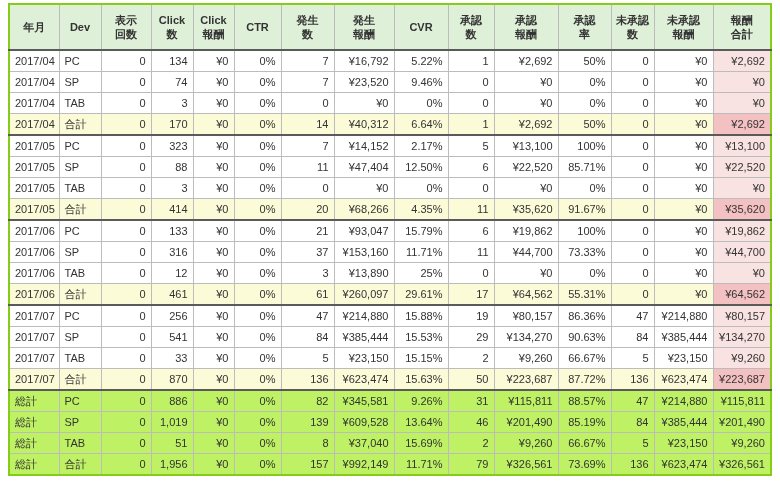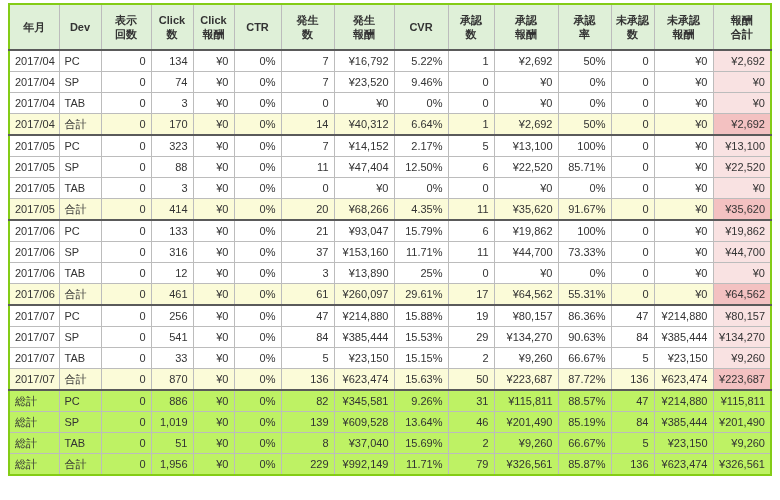--- a/index.html
+++ b/index.html
@@ -432,25 +432,25 @@
           <td class="r">¥23,150</td>
           <td class="r reward-total">¥9,260</td>
         </tr>
         <tr class="grand">
           <td class="c">総計</td>
           <td class="c">合計</td>
           <td class="r">0</td>
           <td class="r">1,956</td>
           <td class="r">¥0</td>
           <td class="r">0%</td>
-          <td class="r">229</td>
+          <td class="r">157</td>
           <td class="r">¥992,149</td>
           <td class="r">11.71%</td>
           <td class="r">79</td>
           <td class="r">¥326,561</td>
-          <td class="r">85.87%</td>
+          <td class="r">73.69%</td>
           <td class="r">136</td>
           <td class="r">¥623,474</td>
           <td class="r reward-total">¥326,561</td>
         </tr>
       </tbody>
   </table>
 </div>
 
 </body></html>

